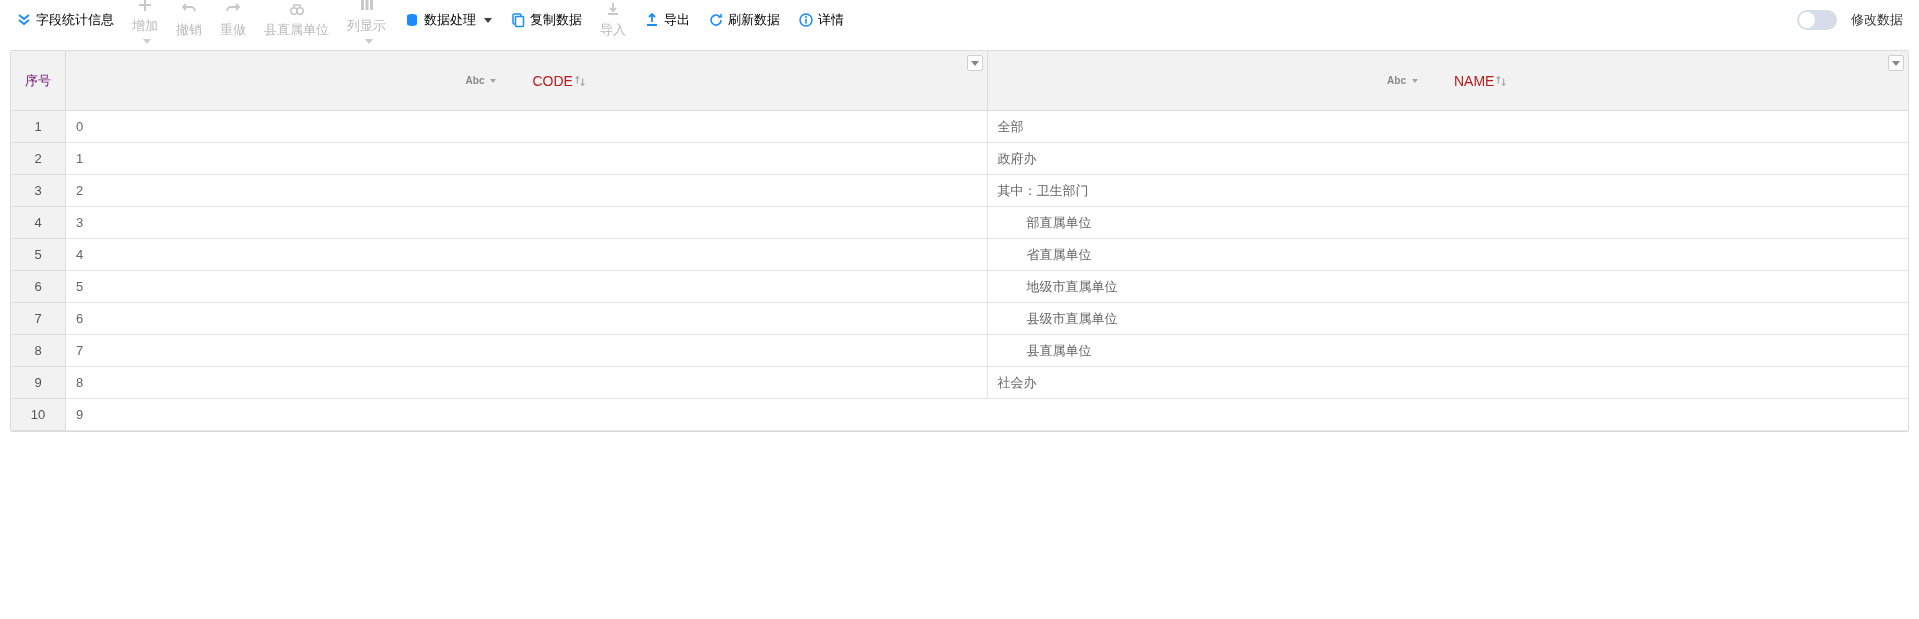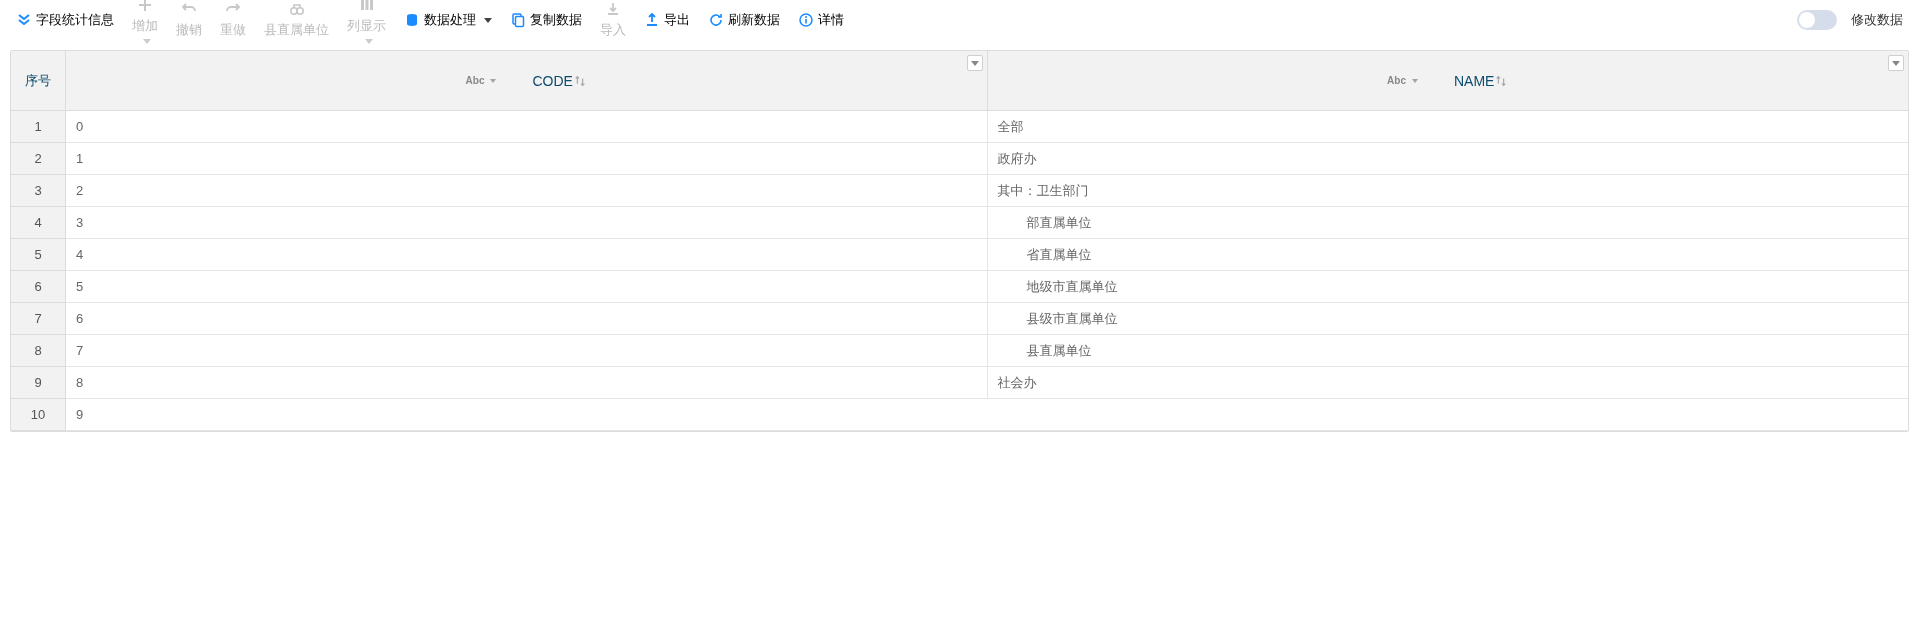--- a/index.html
+++ b/index.html
@@ -72,21 +72,21 @@
     .grid-header { display: flex; }
     .grid-header-seq {
       width: 55px;
       background: #f2f2f2;
       border-right: 1px solid #dcdcdc;
       border-bottom: 1px solid #dcdcdc;
       display: flex;
       align-items: center;
       justify-content: center;
       font-size: 13px;
-      color: #0c4a6e;
+      color: #701a75;
       height: 60px;
     }
     .grid-header-col {
       flex: 1;
       background: #f2f2f2;
       border-right: 1px solid #dcdcdc;
       border-bottom: 1px solid #dcdcdc;
       height: 60px;
       padding: 6px 10px;
       position: relative;
@@ -107,21 +107,21 @@
       font-size: 10px;
       font-weight: 600;
       color: #888;
     }
     .col-name-row {
       display: flex;
       align-items: center;
       justify-content: space-between;
     }
     .col-name {
-      color: #0c4a6e;
+      color: #b91c1c;
       font-size: 14px;
       margin-left: 36px;
     }
     .dropdown-square {
       position: absolute;
       top: 4px;
       right: 4px;
       width: 16px;
       height: 16px;
       border: 1px solid #cfcfcf;

